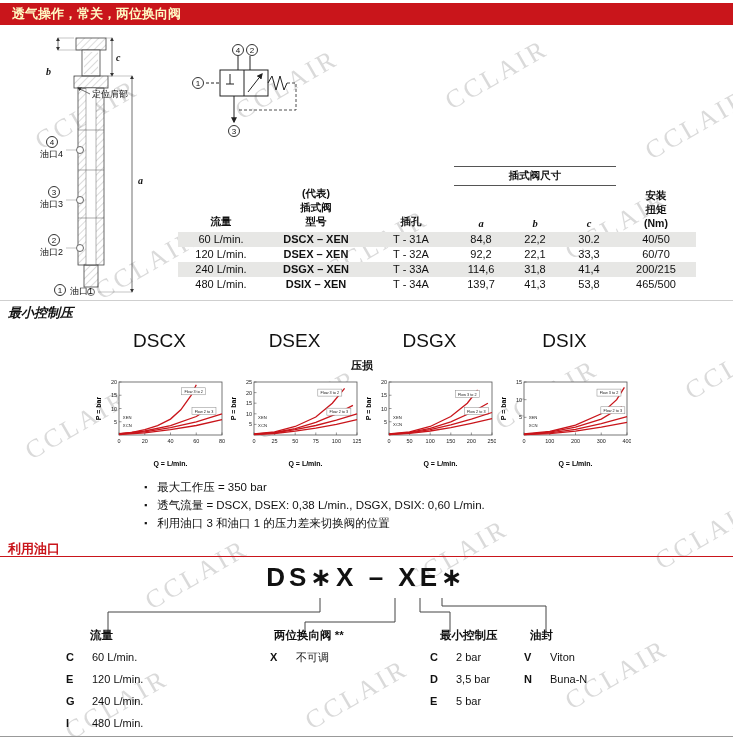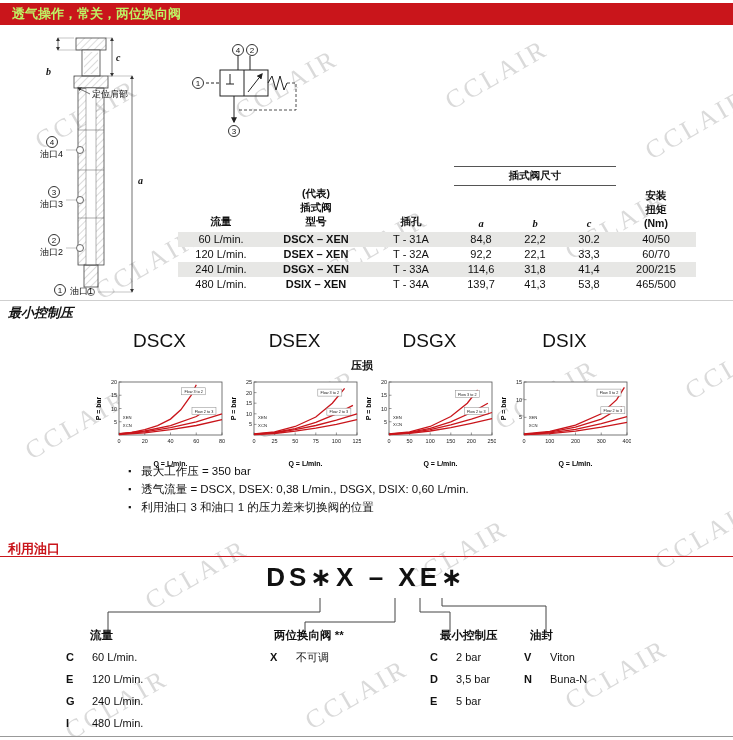--- a/index.html
+++ b/index.html
@@ -1,21 +1,21 @@
 <!DOCTYPE html>
 <html><head>
 <meta charset="utf-8">
 <style>
   html,body{margin:0;padding:0;background:#fff;}
   body{width:733px;height:740px;font-family:"Liberation Sans","DejaVu Sans",sans-serif;color:#111;position:relative;overflow:hidden;}
   .page{position:relative;width:733px;height:740px;}
   .wm-layer{position:absolute;inset:0;z-index:0;pointer-events:none;}
   .wm{position:absolute;font-family:"Liberation Serif","DejaVu Serif",serif;font-size:26px;letter-spacing:3px;color:rgba(150,150,150,.35);transform:rotate(-30deg);white-space:nowrap;}
   .layer{position:absolute;inset:0;z-index:1;}
-  .banner{position:absolute;left:0;top:3px;width:733px;height:22px;background:#c9151b;color:#bef264;font-weight:bold;font-size:13px;line-height:22px;padding-left:12px;box-sizing:border-box;}
+  .banner{position:absolute;left:0;top:3px;width:733px;height:22px;background:#c9151b;color:#fef9c3;font-weight:bold;font-size:13px;line-height:22px;padding-left:12px;box-sizing:border-box;}
   .drawing{position:absolute;left:0;top:30px;width:170px;height:285px;}
   .dlabel{position:absolute;font-size:10px;color:#111;}
   .dim-letter,.dim{font-family:"Liberation Serif","DejaVu Serif",serif;font-style:italic;font-weight:bold;}
   .circ-num{position:absolute;width:12px;height:12px;border:1px solid #333;border-radius:50%;font-size:8px;line-height:12px;text-align:center;background:#fff;box-sizing:border-box;}
   .symbol{position:absolute;left:190px;top:40px;width:130px;height:100px;}
   table.spec{position:absolute;left:178px;top:166px;border-collapse:collapse;table-layout:fixed;}
   table.spec th{font-size:10.5px;font-weight:bold;vertical-align:bottom;padding:1px 2px 3px 2px;text-align:center;}
   table.spec th.dimgroup{border-top:1px solid #555;border-bottom:1px solid #555;padding:2px 0;vertical-align:middle;}
   table.spec td{font-size:11px;text-align:center;padding:1px 2px;height:13px;}
   table.spec tr.shade td{background:#e7e7e5;}
@@ -24,21 +24,21 @@
   .sec-title{position:absolute;left:8px;font-size:13px;font-weight:bold;}
   .sec-title.italic{font-style:italic;}
   .sec-title.red{color:#c9151b;}
   .red-rule{position:absolute;left:0;top:556px;width:733px;height:1px;background:#c9151b;}
   .perf{position:absolute;left:92px;top:330px;width:540px;}
   .titles-row{display:flex;}
   .titles-row div{width:135px;text-align:center;font-weight:normal;font-size:19px;}
   .yasun{width:540px;text-align:center;font-weight:bold;font-size:11px;margin-top:6px;}
   .charts-row{display:flex;margin-top:2px;}
   .chart-block{width:135px;display:flex;justify-content:center;}
-  .notes{position:absolute;left:128px;top:462px;margin:0;padding:0;list-style:none;}
+  .notes{position:absolute;left:128px;top:462px;margin:16px;padding:0;list-style:none;}
   .notes li{font-size:11.5px;line-height:18px;}
   .notes li::before{content:"▪";font-size:9px;margin-right:10px;vertical-align:1px;}
   .order-code{position:absolute;left:0;top:562px;width:733px;text-align:center;font-size:26px;font-weight:bold;letter-spacing:4px;}
   .order-lines{position:absolute;left:0;top:598px;}
   .group{position:absolute;top:628px;}
   .g-title{font-weight:bold;font-size:11.5px;line-height:14px;margin-bottom:4px;}
   .g-item{font-size:11px;height:22px;line-height:22px;}
   .g-item b{display:inline-block;width:26px;}
   .bottom-rule{position:absolute;left:0;top:736px;width:733px;height:1px;background:#999;}
 </style>

